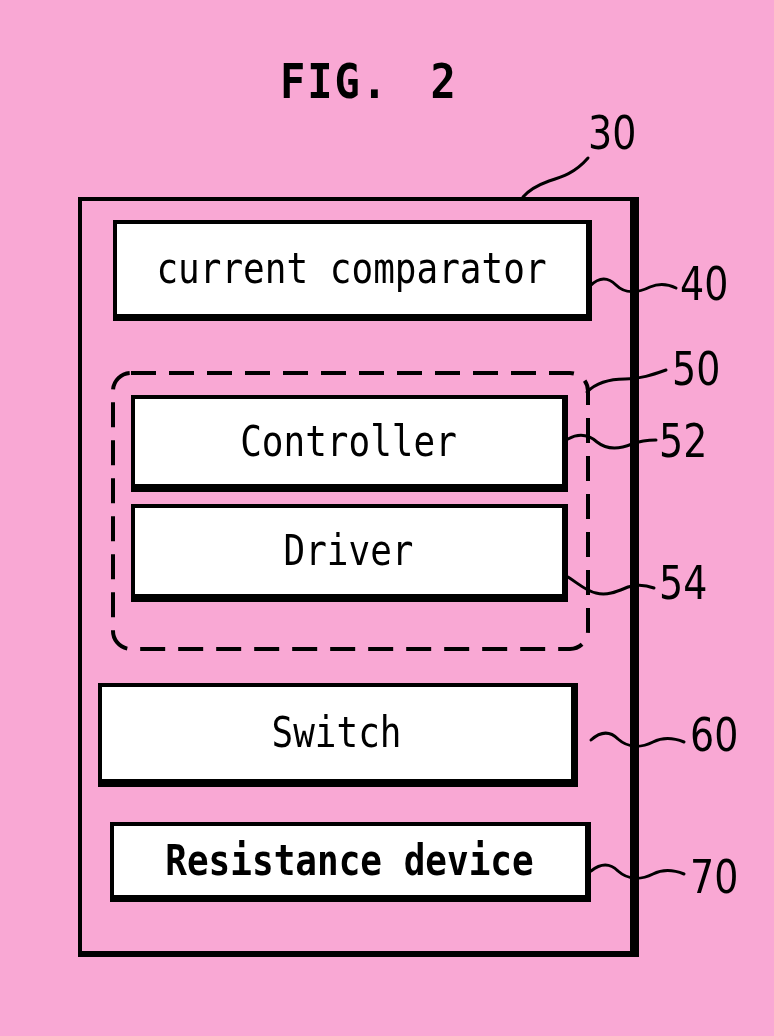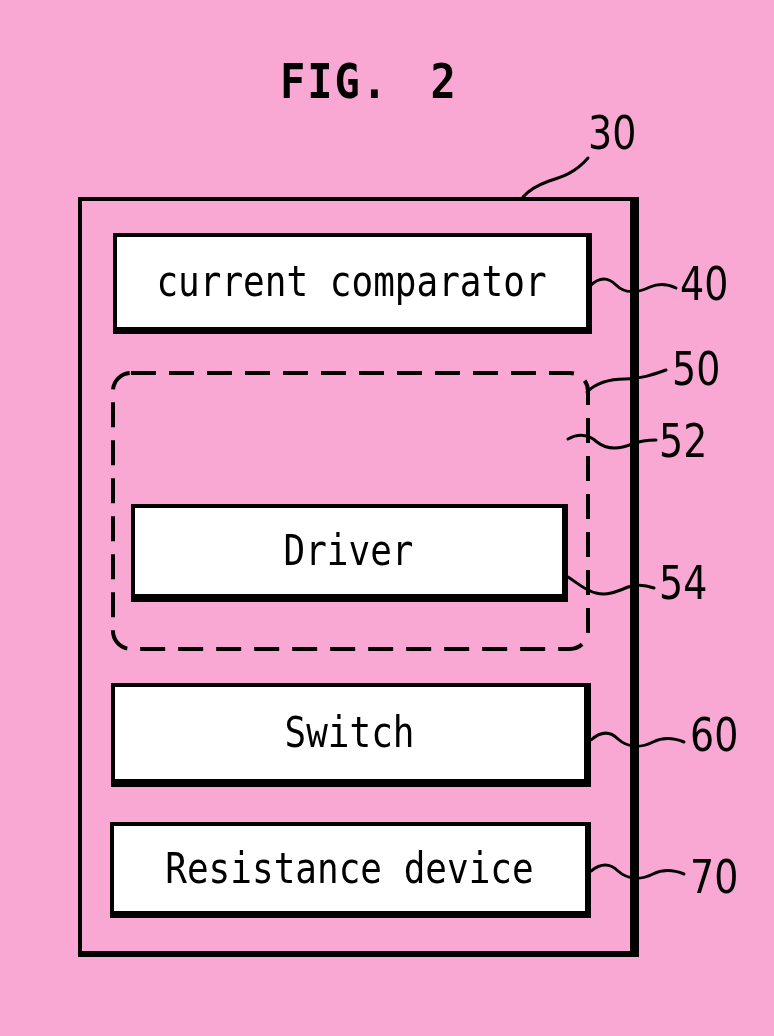--- a/index.html
+++ b/index.html
@@ -53,25 +53,25 @@
   }
   .block .lbl {
     font-size: 36px;
     line-height: 1;
     letter-spacing: 0px;
     display: inline-block;
     transform: scaleY(1.18);
     transform-origin: center;
     white-space: pre;
   }
-  .blk-current   { left: 113px; top: 233px; width: 479px; height: 101px; border-right-width: 6px; border-bottom-width: 7px; }
+  .blk-current   { left: 113px; top: 220px; width: 479px; height: 101px; border-right-width: 6px; border-bottom-width: 7px; }
   .blk-controller{ left: 131px; top: 395px; width: 437px; height: 97px;  border-right-width: 6px; border-bottom-width: 8px; }
   .blk-driver    { left: 131px; top: 504px; width: 437px; height: 98px;  border-right-width: 6px; border-bottom-width: 8px; }
-  .blk-switch    { left: 111px; top: 683px; width: 480px; height: 104px; border-right-width: 7px; border-bottom-width: 8px; }
-  .blk-resist    { left: 110px; top: 822px; width: 481px; height: 96px;  border-right-width: 6px; border-bottom-width: 7px; }
+  .blk-switch    { left: 98px; top: 683px; width: 480px; height: 104px; border-right-width: 7px; border-bottom-width: 8px; }
+  .blk-resist    { left: 110px; top: 822px; width: 481px; height: 80px;  border-right-width: 6px; border-bottom-width: 7px; font-weight: bold; }
   .ref-num {
     position: absolute;
     font-family: "DejaVu Sans", sans-serif;
     font-size: 38px;
     line-height: 1;
     display: inline-block;
     transform: scaleY(1.2);
     transform-origin: top left;
   }
   .ref-30 { left: 588px; top: 111px; }
@@ -97,20 +97,23 @@
 <div class="canvas">
 
   <div class="fig-title">FIG. 2</div>
 
   <div class="outer-rect"></div>
 
   <div class="block blk-current">
     <span class="lbl">current comparator</span>
   </div>
 
+  <div class="block blk-controller">
+    <span class="lbl">Controller</span>
+  </div>
 
   <div class="block blk-driver">
     <span class="lbl">Driver</span>
   </div>
 
   <div class="block blk-switch">
     <span class="lbl">Switch</span>
   </div>
 
   <div class="block blk-resist">

